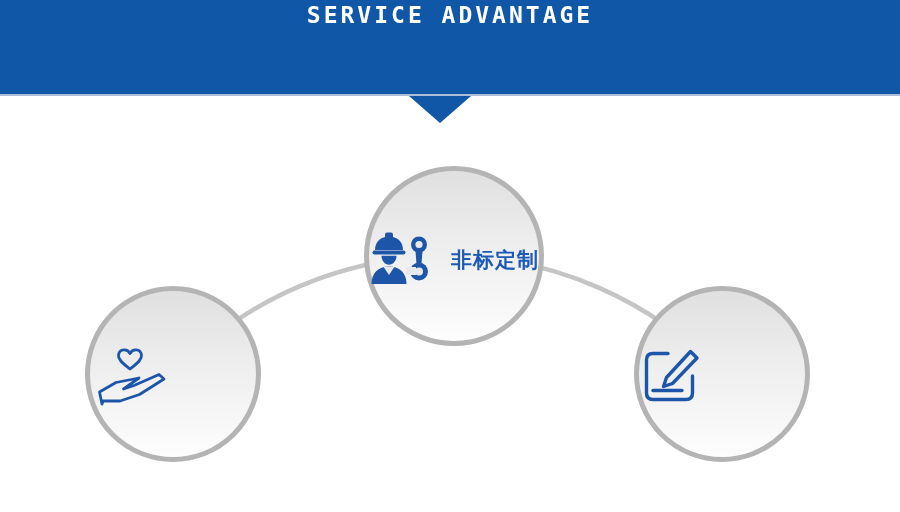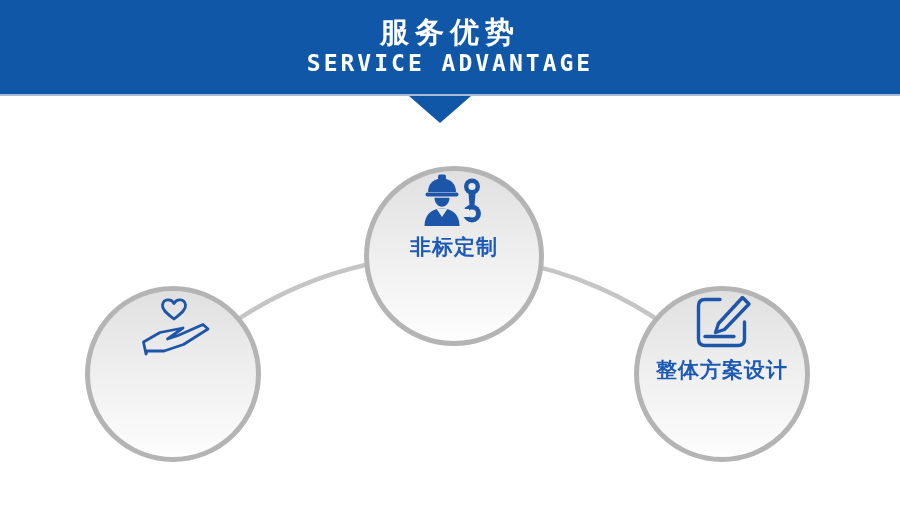--- a/index.html
+++ b/index.html
@@ -27,37 +27,36 @@
   .pointer{
     position:absolute;left:409px;top:96px;width:0;height:0;
     border-left:31px solid transparent;border-right:31px solid transparent;
     border-top:27px solid var(--banner-blue);
   }
   .connector-svg{position:absolute;left:0;top:0;width:900px;height:512px;z-index:1;}
   .service-circle{
     position:absolute;z-index:2;border-radius:50%;
     border:5px solid var(--ring-gray);
     background:linear-gradient(180deg,var(--circle-top) 0%,#ededed 42%,var(--circle-bottom) 100%);
-    display:flex;flex-direction:column;align-items:center;justify-content:flex-start;
+    display:flex;flex-direction:row;align-items:center;justify-content:space-between;
   }
   .circle-left{left:85px;top:286px;width:166px;height:166px;}
   .circle-center{left:364px;top:166px;width:170px;height:170px;}
   .circle-right{left:634px;top:286px;width:166px;height:166px;}
   .circle-label{
     margin-top:7px;color:var(--label-blue);font-size:21px;font-weight:bold;
     letter-spacing:1px;white-space:nowrap;
   }
   .icon-stroke{stroke:var(--icon-blue);fill:none;stroke-linecap:round;stroke-linejoin:round;}
   .icon-fill{fill:var(--icon-blue);}
 </style>
 </head>
 <body style="--banner-blue: #1157a8; --banner-edge: #a9bdd9; --icon-blue: #1d56a9; --label-blue: #1c5ab5; --ring-gray: #b4b4b4; --connector-gray: #c5c5c5; --circle-top: #e0e0e0; --circle-bottom: #fdfdfd;">
 
 <div class="banner">
-  <div class="banner-title">服务优势</div>
   <div class="banner-subtitle">SERVICE ADVANTAGE</div>
 </div>
 <div class="pointer"></div>
 
 <svg class="connector-svg" viewBox="0 0 900 512" aria-hidden="true">
   <path d="M 173 374 A 380 380 0 0 1 454 256 A 380 380 0 0 1 722 374" fill="none" stroke="var(--connector-gray)" stroke-width="4.5"></path>
 </svg>
 
 <div class="service-circle circle-left">
   <svg width="78" height="66" viewBox="0 0 78 66">
@@ -83,14 +82,13 @@
   </svg>
   <div class="circle-label">非标定制</div>
 </div>
 
 <div class="service-circle circle-right">
   <svg width="62" height="58" viewBox="0 0 62 58">
     <path class="icon-stroke" stroke-width="3.4" d="M29 8.5 L14 8.5 C9.5 8.5 7.5 10.5 7.5 15 L7.5 48 C7.5 52.5 9.5 54.5 14 54.5 L47 54.5 C51.5 54.5 53.5 52.5 53.5 48 L53.5 31"></path>
     <path class="icon-stroke" stroke-width="3.4" d="M14 45.5 L43 45.5"></path>
     <path class="icon-stroke" stroke-width="3.4" d="M51.5 6.5 L58 13 L33.5 38.5 L24.5 41.5 L27.5 32.5 Z"></path>
   </svg>
-  <div class="circle-label">整体方案设计</div>
 </div>
 
 </body></html>

